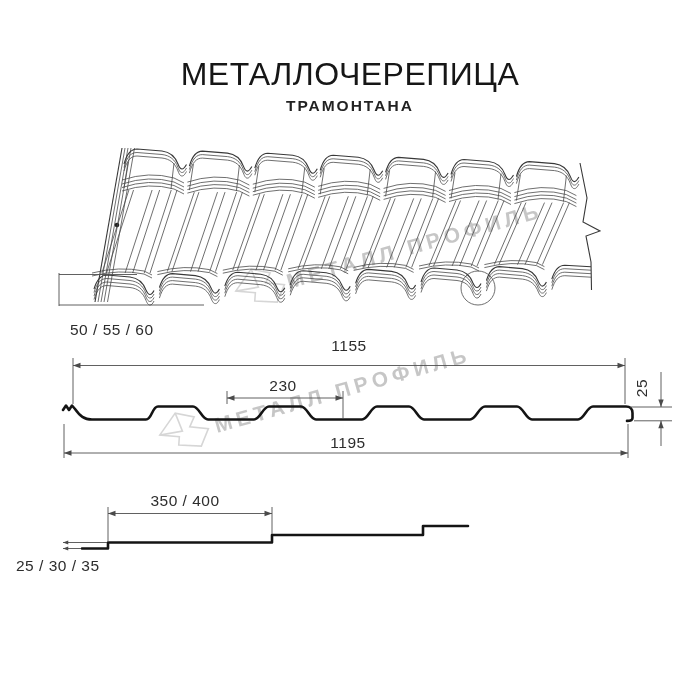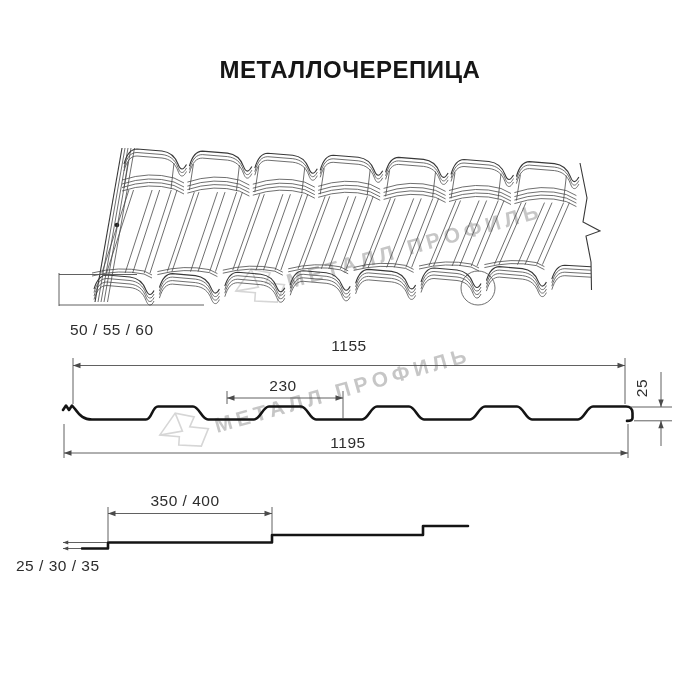--- a/index.html
+++ b/index.html
@@ -1,36 +1,37 @@
 <!DOCTYPE html>
 <html><head>
 <meta charset="utf-8">
 <style>
   html,body{margin:0;padding:0;background:#ffffff;}
   #stage{position:relative;width:700px;height:700px;background:#fff;overflow:hidden;
          font-family:"Liberation Sans","DejaVu Sans",sans-serif;}
   #title{position:absolute;top:56px;left:0;width:700px;text-align:center;
-         font-size:24px;font-weight:700;letter-spacing:.5px;color:#161616;}
+         font-size:32px;font-weight:400;letter-spacing:.5px;color:#161616;}
   #subtitle{position:absolute;top:97px;left:0;width:700px;text-align:center;
          font-size:15.5px;font-weight:600;letter-spacing:2px;color:#222;}
   svg{position:absolute;top:0;left:0;}
   .w1{stroke:#4a4a4a;stroke-width:.8;fill:none;}
   .w2{stroke:#383838;stroke-width:1.1;fill:none;}
   .thick{stroke:#141414;stroke-width:2.6;fill:none;stroke-linejoin:round;stroke-linecap:round;}
   .dim{stroke:#4f4f4f;stroke-width:.9;fill:none;}
   .dimtxt{fill:#2d2d2d;font-size:15.5px;letter-spacing:.5px;font-family:"Liberation Sans","DejaVu Sans",sans-serif;}
   .wmtext{font-size:21px;font-weight:600;letter-spacing:4.5px;fill:#b9b9b9;opacity:.8;
           font-family:"Liberation Sans","DejaVu Sans",sans-serif;}
   .wmlogo{stroke:#cdcdcd;stroke-width:1.6;fill:none;opacity:.8;}
 </style>
 </head>
 <body>
 
 <div id="stage">
   <div id="title">МЕТАЛЛОЧЕРЕПИЦА</div>
+  <div id="subtitle">ТРАМОНТАНА</div>
 
   <svg id="draw" width="700" height="700" viewBox="0 0 700 700">
 
     <g id="wm-upper">
       <g class="wmlogo" transform="translate(229,270) rotate(-10)">
         <path d="M3,22 L22,3 L40,10 L34,19 L52,24 L42,40 L20,35 L22,27 Z"></path>
         <path d="M22,3 L26,22 L3,22"></path>
       </g>
       <text class="wmtext" transform="translate(289,289) rotate(-15.8)">МЕТАЛЛ ПРОФИЛЬ</text>
     </g>

